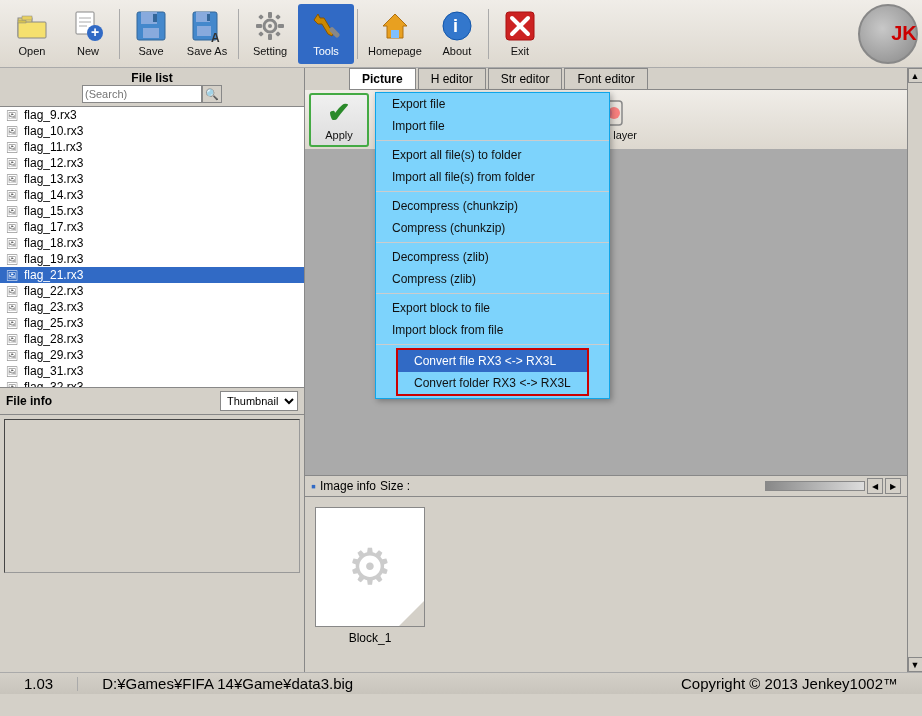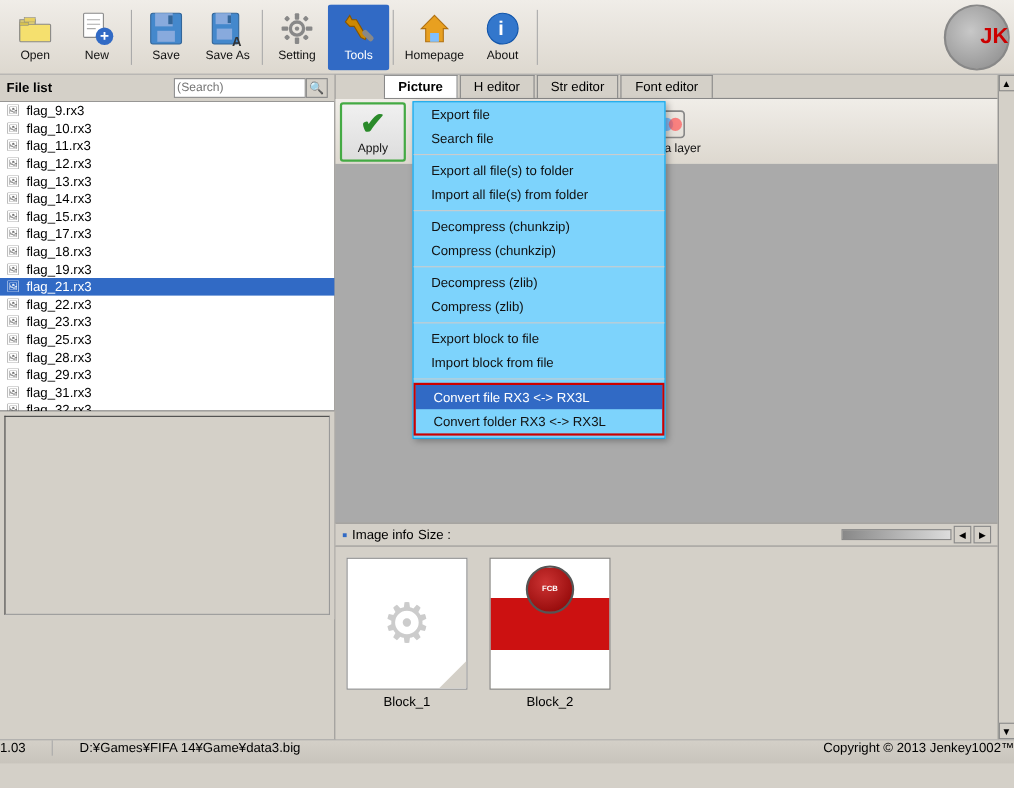--- a/index.html
+++ b/index.html
@@ -17,21 +17,21 @@
     #tools-dropdown { position: absolute; top: 92px; left: 375px; background: #7dd3fc; border: 1px solid #0ea5e9; z-index: 1000; min-width: 230px; box-shadow: 2px 2px 6px rgba(0,0,0,0.3); }
     .dd-item { padding: 4px 16px; cursor: pointer; font-size: 12px; color: #111; }
     .dd-sep { height: 1px; background: #ccc; margin: 3px 0; }
     .dd-item.convert-highlight { background: #316ac5; color: white; }
 
     
     #main { display: flex; height: calc(716px - 68px - 22px - 22px); }
 
     
     #left-panel { width: 305px; display: flex; flex-direction: column; border-right: 1px solid #888; }
-    #file-list-header { background: #d4d0c8; border-bottom: 1px solid #888; padding: 3px 6px; display: flex; align-items: center; justify-content: space-between; }
+    #file-list-header { background: #d4d0c8; border-bottom: 1px solid #888; padding: 3px 6px; display: flex; align-items: center; justify-content: space-between; flex-direction: column; }
     #file-list-header span { font-size: 12px; font-weight: bold; }
     .search-box { display: flex; align-items: center; }
     .search-input { width: 120px; height: 18px; border: 1px solid #888; font-size: 11px; padding: 0 2px; background: white; }
     .search-btn { width: 20px; height: 18px; background: #d4d0c8; border: 1px solid #888; cursor: pointer; display: flex; align-items: center; justify-content: center; font-size: 11px; }
     #file-list { flex: 1; overflow-y: auto; background: white; border: none; }
     #file-list ul { list-style: none; padding: 0; margin: 0; }
     #file-list li { padding: 1px 4px 1px 24px; cursor: pointer; font-size: 12px; display: flex; align-items: center; position: relative; }
     #file-list li.selected { background: #316ac5; color: white; }
     #file-list li .file-icon { width: 16px; height: 16px; margin-right: 4px; display: flex; align-items: center; justify-content: center; font-size: 10px; color: #666; position: absolute; left: 4px; }
     #file-list li.selected .file-icon { color: white; }
@@ -51,21 +51,21 @@
     .rt-icon { width: 28px; height: 28px; margin-bottom: 2px; display: flex; align-items: center; justify-content: center; }
     .apply-btn { border: 2px solid #4a4; background: linear-gradient(to bottom, #f5f5f5, #ddd); }
     #picture-area { flex: 1; background: #aaa; display: flex; align-items: flex-start; justify-content: flex-start; padding: 4px; }
     #image-info-bar { height: 22px; background: #d4d0c8; border-top: 1px solid #888; border-bottom: 1px solid #888; display: flex; align-items: center; padding: 0 6px; font-size: 12px; }
     #thumbnails { height: 175px; background: #d4d0c8; display: flex; align-items: flex-start; padding: 10px; gap: 20px; overflow-x: auto; }
     .thumb-item { display: flex; flex-direction: column; align-items: center; }
     .thumb-box { width: 110px; height: 120px; border: 1px solid #888; background: white; display: flex; align-items: center; justify-content: center; overflow: hidden; }
     .thumb-label { font-size: 12px; margin-top: 4px; }
     
     
-    #statusbar { height: 22px; background: linear-gradient(to bottom, #d4d0c8, #c8c4bc); border-top: 1px solid #aaa; display: flex; align-items: flex-start; padding: 0 0; font-size: 12px; gap: 20px; }
+    #statusbar { height: 22px; background: linear-gradient(to bottom, #d4d0c8, #c8c4bc); border-top: 1px solid #aaa; display: flex; align-items: center; padding: 0 24px; font-size: 15px; gap: 20px; }
     .status-sep { width: 1px; height: 14px; background: #aaa; margin: 0 4px; }
 
     
     #file-list::-webkit-scrollbar { width: 15px; }
     #file-list::-webkit-scrollbar-track { background: #d4d0c8; }
     #file-list::-webkit-scrollbar-thumb { background: #b0acaa; border: 1px solid #888; }
 
     
     .v-scroll { width: 15px; background: #d4d0c8; border-left: 1px solid #888; display: flex; flex-direction: column; align-items: center; }
     .scroll-arrow { width: 15px; height: 15px; background: #d4d0c8; border: 1px solid #888; cursor: pointer; display: flex; align-items: center; justify-content: center; font-size: 9px; }
@@ -176,20 +176,30 @@
     <div class="tb-icon">
       <svg width="32" height="32" viewBox="0 0 32 32">
         <circle cx="16" cy="16" r="14" fill="#3377cc" stroke="#1155aa" stroke-width="1"></circle>
         <text x="12" y="22" fill="white" font-size="18" font-weight="bold">i</text>
       </svg>
     </div>
     <span>About</span>
   </div>
   <div class="tb-sep"></div>
 
+  <div class="tb-btn">
+    <div class="tb-icon">
+      <svg width="32" height="32" viewBox="0 0 32 32">
+        <rect x="2" y="2" width="28" height="28" rx="3" fill="#cc2222" stroke="#aa1111" stroke-width="1"></rect>
+        <line x1="8" y1="8" x2="24" y2="24" stroke="white" stroke-width="4" stroke-linecap="round"></line>
+        <line x1="24" y1="8" x2="8" y2="24" stroke="white" stroke-width="4" stroke-linecap="round"></line>
+      </svg>
+    </div>
+    <span>Exit</span>
+  </div>
 
   <div class="logo">
     <span style="color:#cc0000; font-weight:bold; font-size:20px;margin-left:32px;">JK</span>
   </div>
 </div>
 
 <div id="main">
 
   <div id="left-panel">
     <div id="file-list-header">
@@ -216,20 +226,26 @@
           <li><span class="file-icon">🖼</span>flag_23.rx3</li>
           <li><span class="file-icon">🖼</span>flag_25.rx3</li>
           <li><span class="file-icon">🖼</span>flag_28.rx3</li>
           <li><span class="file-icon">🖼</span>flag_29.rx3</li>
           <li><span class="file-icon">🖼</span>flag_31.rx3</li>
           <li><span class="file-icon">🖼</span>flag_32.rx3</li>
         </ul>
     </div>
 
     <div id="file-info-panel">
+      <div id="file-info-header">
+        <span>File info</span>
+        <select class="dropdown-select">
+          <option>Thumbnail</option>
+        </select>
+      </div>
       <div id="file-info-content"></div>
     </div>
   </div>
 
   <div id="right-panel">
 
     <div id="tabs">
       <div class="tab active">Picture</div>
       <div class="tab">H editor</div>
       <div class="tab">Str editor</div>
@@ -315,58 +331,48 @@
     <div id="thumbnails">
       <div class="thumb-item">
         <div class="thumb-box block1">
           <div style="position:relative; width:100%; height:100%; display:flex; align-items:center; justify-content:center;">
             <span style="font-size:50px; color:#ccc;">⚙</span>
             <div style="position:absolute; bottom:0; right:0; width:0; height:0; border-style:solid; border-width:0 0 25px 25px; border-color:transparent transparent #d4d0c8 transparent;"></div>
           </div>
         </div>
         <span class="thumb-label">Block_1</span>
       </div>
-      <div class="thumb-item">
-        <div class="thumb-box" style="overflow:hidden; position:relative;">
-          <div style="width:100%; height:100%; background:linear-gradient(to bottom, white 30%, #cc1111 30%, #cc1111 70%, white 70%);">
-            <div style="position:absolute; top:6px; left:50%; transform:translateX(-50%); width:44px; height:44px; border-radius:50%; background:radial-gradient(circle at 40% 35%, #cc3333, #880000); border:2px solid #555; display:flex; align-items:center; justify-content:center;">
-              <span style="color:white; font-size:7px; font-weight:bold; text-align:center; line-height:1.1;">FCB</span>
-            </div>
-          </div>
-        </div>
-        <span class="thumb-label">Block_2</span>
-      </div>
     </div>
   </div>
 
   <div class="v-scroll">
     <div class="scroll-arrow">▲</div>
     <div style="flex:1; background:#d4d0c8;"></div>
     <div class="scroll-arrow">▼</div>
   </div>
 </div>
 
 <div id="tools-dropdown">
   <div class="dd-item">Export file</div>
-  <div class="dd-item">Search file</div>
+  <div class="dd-item">Import file</div>
   <div class="dd-sep"></div>
   <div class="dd-item">Export all file(s) to folder</div>
   <div class="dd-item">Import all file(s) from folder</div>
   <div class="dd-sep"></div>
   <div class="dd-item">Decompress (chunkzip)</div>
   <div class="dd-item">Compress (chunkzip)</div>
   <div class="dd-sep"></div>
   <div class="dd-item">Decompress (zlib)</div>
   <div class="dd-item">Compress (zlib)</div>
   <div class="dd-sep"></div>
   <div class="dd-item">Export block to file</div>
   <div class="dd-item">Import block from file</div>
   <div class="dd-sep"></div>
 
-  <div style="border: 2px solid #cc0000; margin: 2px 0;">
+  <div style="border: 2px solid #cc0000; margin: 2px 20px;">
     <div class="dd-item convert-highlight">Convert file RX3 &lt;-&gt; RX3L</div>
     <div class="dd-item">Convert folder RX3 &lt;-&gt; RX3L</div>
   </div>
 </div>
 
 <div id="statusbar">
   <span>1.03</span>
   <div class="status-sep"></div>
   <span>D:¥Games¥FIFA 14¥Game¥data3.big</span>
   <div style="flex:1;"></div>

